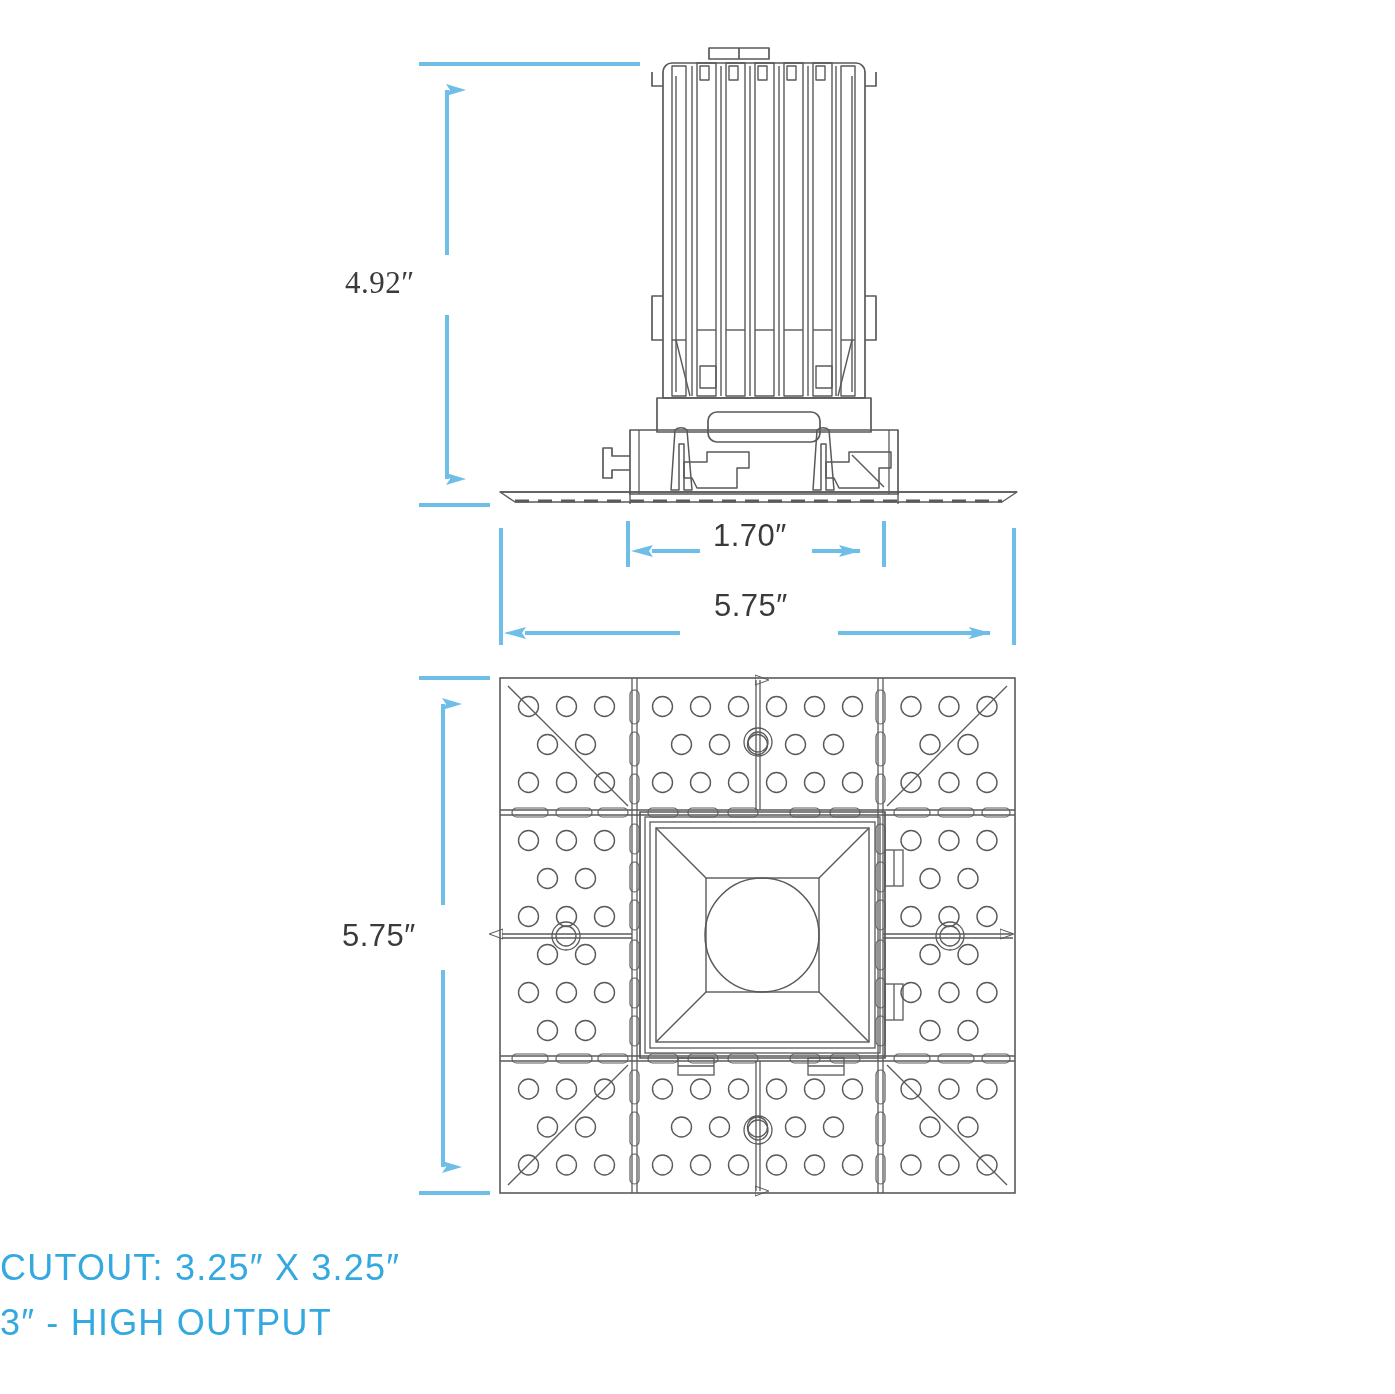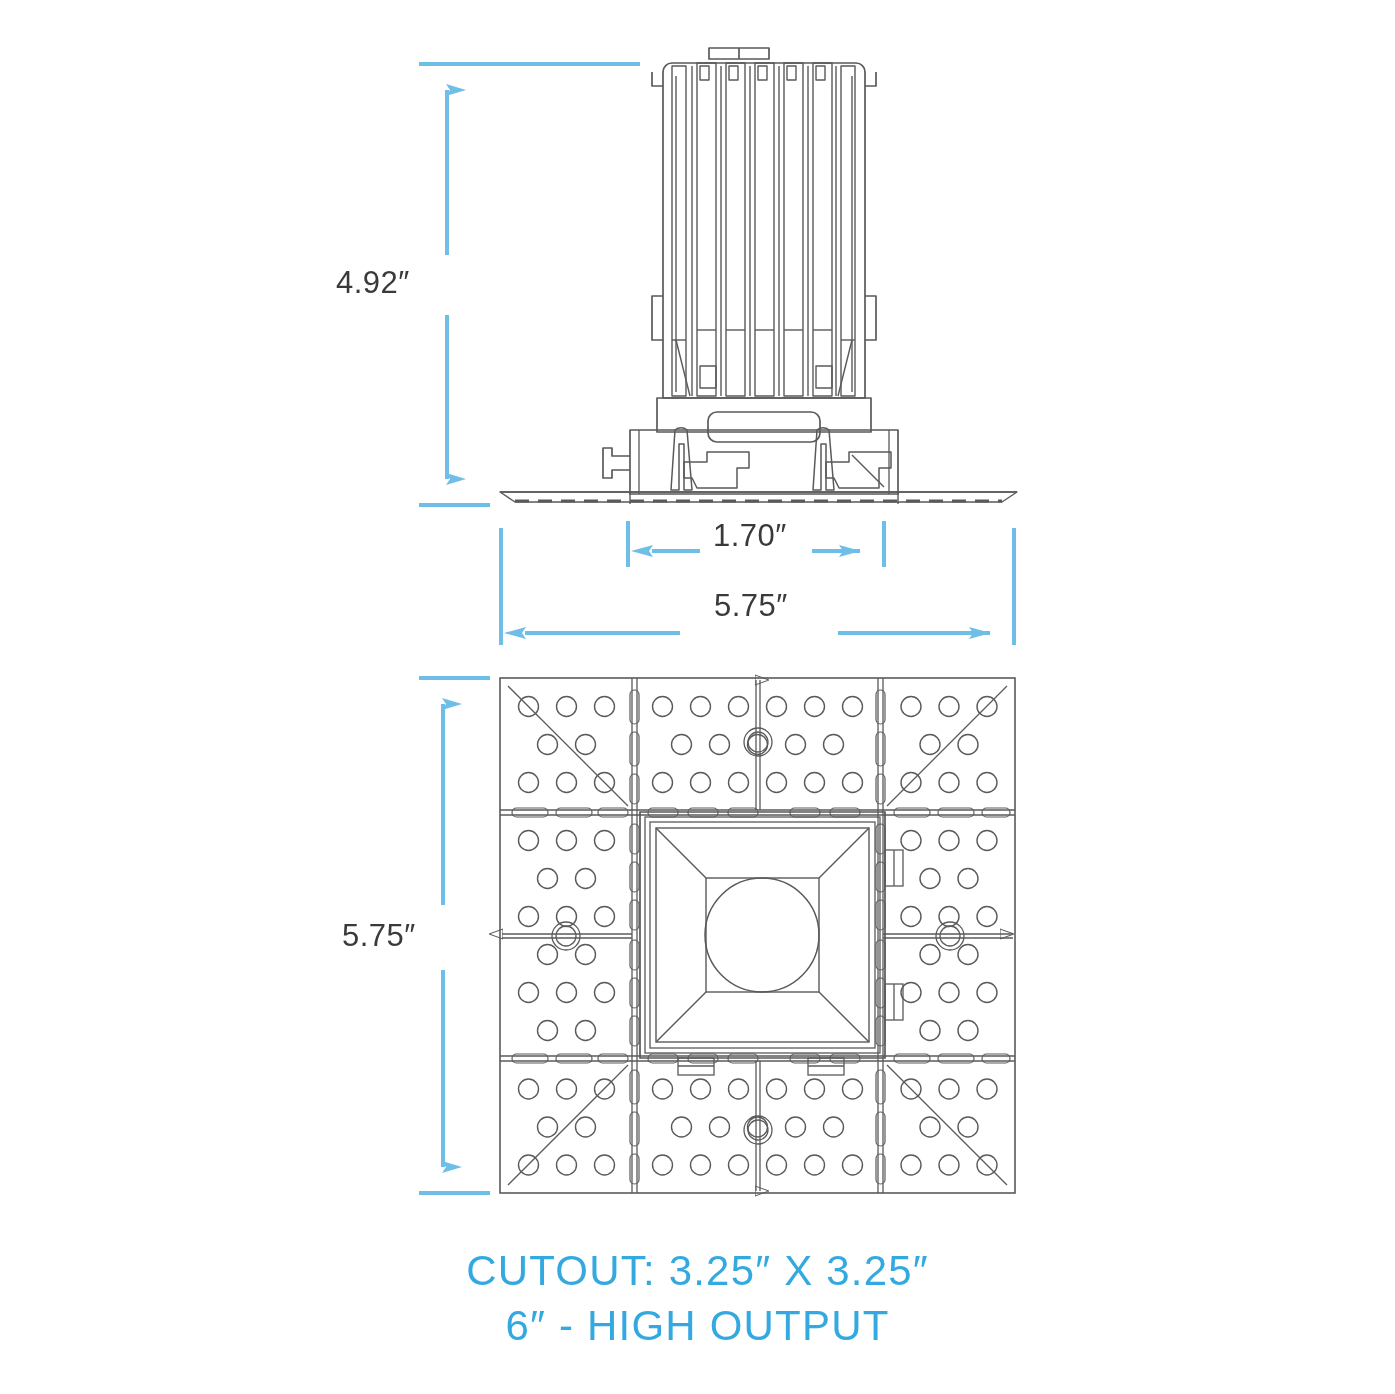--- a/index.html
+++ b/index.html
@@ -7,22 +7,22 @@
     width:1395px;height:1394px;position:relative;overflow:hidden;
     font-family:"Liberation Sans", sans-serif;
     -webkit-font-smoothing:antialiased;
   }
   #sheet{position:absolute;left:0;top:0;width:1395px;height:1394px;}
   .dimtext{
     position:absolute;color:#3a3a3a;font-size:31px;letter-spacing:0.5px;
     font-family:"Liberation Sans", sans-serif;white-space:nowrap;
   }
   .caption{
-    position:absolute;width:100%;text-align:center;color:#33a9e0;
-    font-size:42px;letter-spacing:1.2px;font-family:"Liberation Sans", sans-serif;
+    position:absolute;width:100%;color:#33a9e0;
+    font-size:36px;letter-spacing:1.2px;font-family:"Liberation Sans", sans-serif;
     white-space:nowrap;
   }
   svg{display:block;}
 </style>
 </head>
 <body>
 
 <div id="sheet">
 
   <svg width="1395" height="1394" viewBox="0 0 1395 1394">
@@ -391,25 +391,25 @@
 
       <g>
         <line x1="419" y1="678" x2="490" y2="678" stroke-width="4"></line>
         <line x1="419" y1="1193" x2="490" y2="1193" stroke-width="4"></line>
         <line x1="443" y1="704" x2="443" y2="905" marker-start="url(#arrUp)"></line>
         <line x1="443" y1="970" x2="443" y2="1167" marker-end="url(#arrDown)"></line>
       </g>
     </g>
   </svg>
 
-  <div class="dimtext" style="left:336px;top:265px;">4.92″</div>
+  <div class="dimtext" style="left:345px;top:265px;font-family:Liberation Serif, serif;">4.92″</div>
 
   <div class="dimtext" style="left:713px;top:518px;">1.70″</div>
 
   <div class="dimtext" style="left:714px;top:588px;">5.75″</div>
 
   <div class="dimtext" style="left:342px;top:918px;">5.75″</div>
 
   <div class="caption" style="top:1247px;">CUTOUT: 3.25″ X 3.25″</div>
 
-  <div class="caption" style="top:1302px;">6″ - HIGH OUTPUT</div>
+  <div class="caption" style="top:1302px;">3″ - HIGH OUTPUT</div>
 
 </div>
 
 </body></html>

